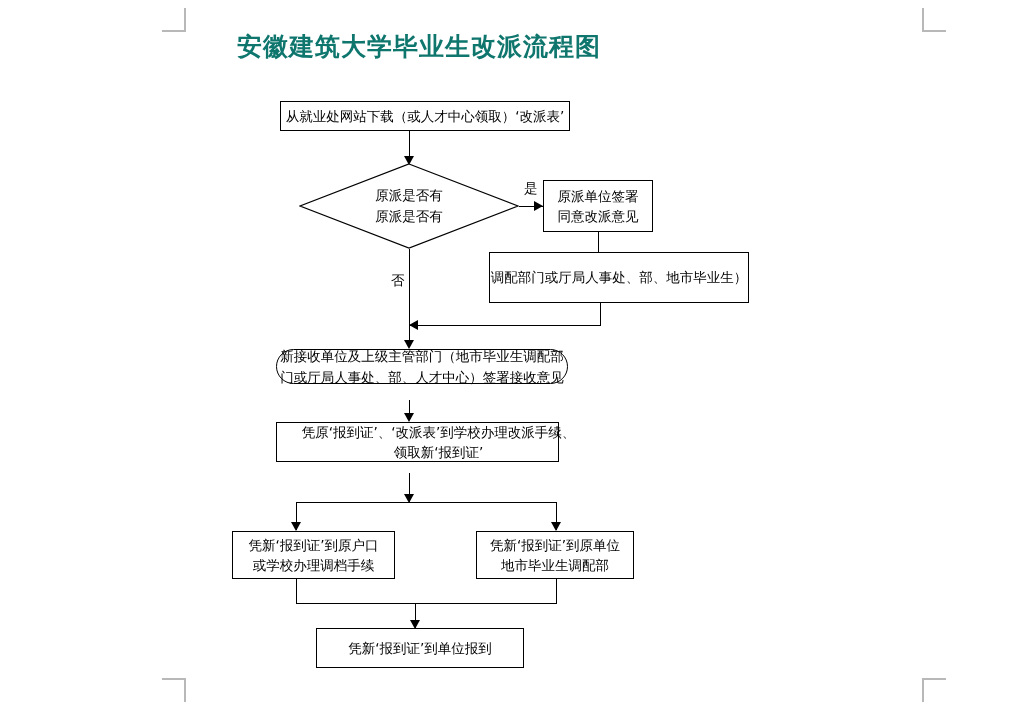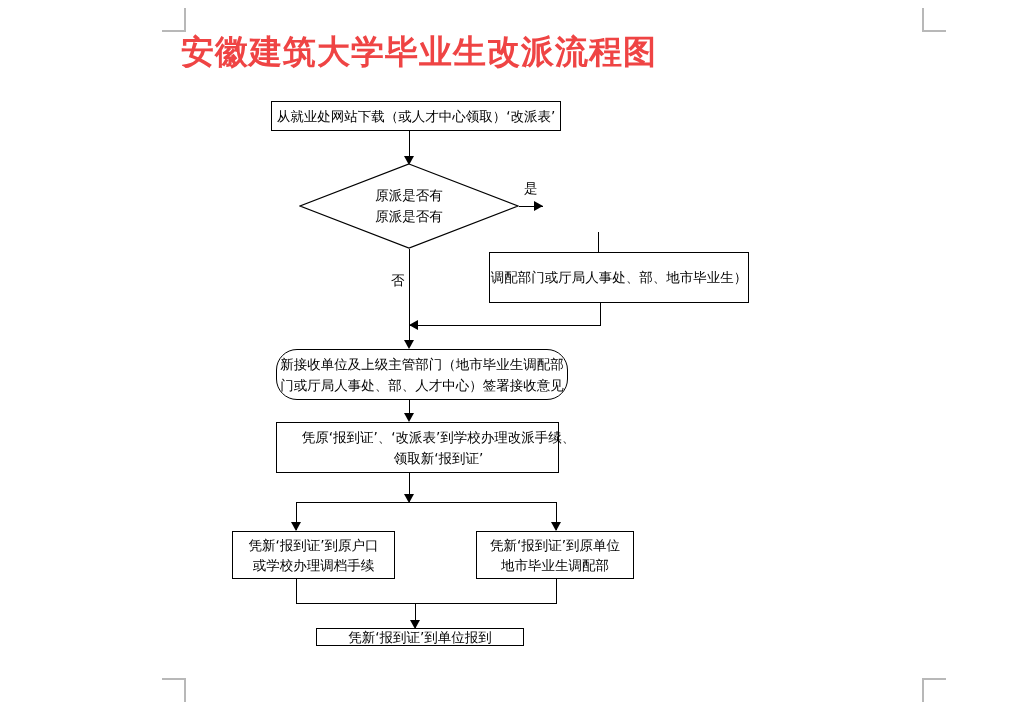--- a/index.html
+++ b/index.html
@@ -43,24 +43,24 @@
   .crop-br::after  { left: 0;  top: 0;    width: 2px;  height: 24px; }
 
   
   #title {
     position: absolute;
     left: 0;
     top: 30px;
     width: 838px;
     text-align: center;
     font-family: "DejaVu Serif", "Liberation Serif", serif;
-    font-size: 33px;
+    font-size: 25px;
     font-weight: bold;
     letter-spacing: 1px;
-    color: #ef4444;
+    color: #0f766e;
     white-space: nowrap;
   }
 
   
   .node {
     position: absolute;
     box-sizing: border-box;
     border: 1px solid #000000;
     background: #ffffff;
     display: flex;
@@ -152,65 +152,69 @@
 
 <div id="page">
 
   <div class="crop-mark crop-tl" style="left:162px; top:8px;"></div>
   <div class="crop-mark crop-tr" style="left:922px; top:8px;"></div>
   <div class="crop-mark crop-bl" style="left:162px; top:678px;"></div>
   <div class="crop-mark crop-br" style="left:922px; top:678px;"></div>
 
   <div id="title">安徽建筑大学毕业生改派流程图</div>
 
-  <div class="node" style="left:271px; top:101px; width:290px; height:30px;">
+  <div class="node" style="left:280px; top:101px; width:290px; height:30px;">
     <span class="ln">从就业处网站下载（或人才中心领取）‘改派表’</span>
   </div>
 
   <div class="vline" style="left:409px; top:131px; height:27px;"></div>
   <div class="arrow-down" style="left:404px; top:156px;"></div>
 
   <div class="diamond-wrap" style="left:299px; top:163px; width:220px; height:86px;">
     <svg width="220" height="86" viewBox="0 0 220 86">
       <polygon points="110,1 219,43 110,85 1,43" fill="#ffffff" stroke="#000000" stroke-width="1.2"></polygon>
     </svg>
     <div class="diamond-text">
       <span class="ln">原派是否有</span>
       <span class="ln">原派是否有</span>
     </div>
   </div>
 
   <div class="hline" style="left:519px; top:206px; width:24px;"></div>
   <div class="arrow-right" style="left:534px; top:201px;"></div>
   <div class="branch-label" style="left:524px; top:182px;">是</div>
 
+  <div class="node" style="left:543px; top:180px; width:110px; height:52px;">
+    <span class="ln">原派单位签署</span>
+    <span class="ln">同意改派意见</span>
+  </div>
 
   <div class="vline" style="left:598px; top:232px; height:20px;"></div>
 
   <div class="node" style="left:489px; top:252px; width:260px; height:51px;">
     <span class="ln">调配部门或厅局人事处、部、地市毕业生）</span>
   </div>
 
   <div class="vline" style="left:600px; top:303px; height:22px;"></div>
   <div class="hline" style="left:409px; top:325px; width:192px;"></div>
   <div class="arrow-left" style="left:409px; top:320px;"></div>
 
   <div class="vline" style="left:409px; top:249px; height:96px;"></div>
   <div class="branch-label" style="left:391px; top:274px;">否</div>
   <div class="arrow-down" style="left:404px; top:340px;"></div>
 
-  <div class="node" style="left:276px; top:349px; width:292px; height:51px;border-radius:21px;">
+  <div class="node" style="left:276px; top:349px; width:292px; height:35px;border-radius:21px;">
     <span class="ln">新接收单位及上级主管部门（地市毕业生调配部</span>
     <span class="ln">门或厅局人事处、部、人才中心）签署接收意见</span>
   </div>
 
   <div class="vline" style="left:409px; top:400px; height:19px;"></div>
   <div class="arrow-down" style="left:404px; top:413px;"></div>
 
-  <div class="node" style="left:276px; top:422px; width:283px; height:51px;padding-left:48px;">
+  <div class="node" style="left:276px; top:422px; width:283px; height:40px;padding-left:48px;">
     <span class="ln">凭原‘报到证’、‘改派表’到学校办理改派手续、</span>
     <span class="ln">领取新‘报到证’</span>
   </div>
 
   <div class="vline" style="left:409px; top:473px; height:29px;"></div>
   <div class="arrow-down" style="left:404px; top:494px;"></div>
   <div class="hline" style="left:296px; top:502px; width:261px;"></div>
   <div class="vline" style="left:296px; top:502px; height:28px;"></div>
   <div class="arrow-down" style="left:291px; top:522px;"></div>
   <div class="vline" style="left:556px; top:502px; height:28px;"></div>
@@ -225,17 +229,17 @@
     <span class="ln">凭新‘报到证’到原单位</span>
     <span class="ln">地市毕业生调配部</span>
   </div>
 
   <div class="vline" style="left:296px; top:579px; height:24px;"></div>
   <div class="vline" style="left:556px; top:579px; height:24px;"></div>
   <div class="hline" style="left:296px; top:603px; width:261px;"></div>
   <div class="vline" style="left:415px; top:603px; height:26px;"></div>
   <div class="arrow-down" style="left:410px; top:620px;"></div>
 
-  <div class="node" style="left:316px; top:628px; width:208px; height:18px;">
+  <div class="node" style="left:316px; top:628px; width:208px; height:40px;">
     <span class="ln">凭新‘报到证’到单位报到</span>
   </div>
 
 </div>
 
 </body></html>

